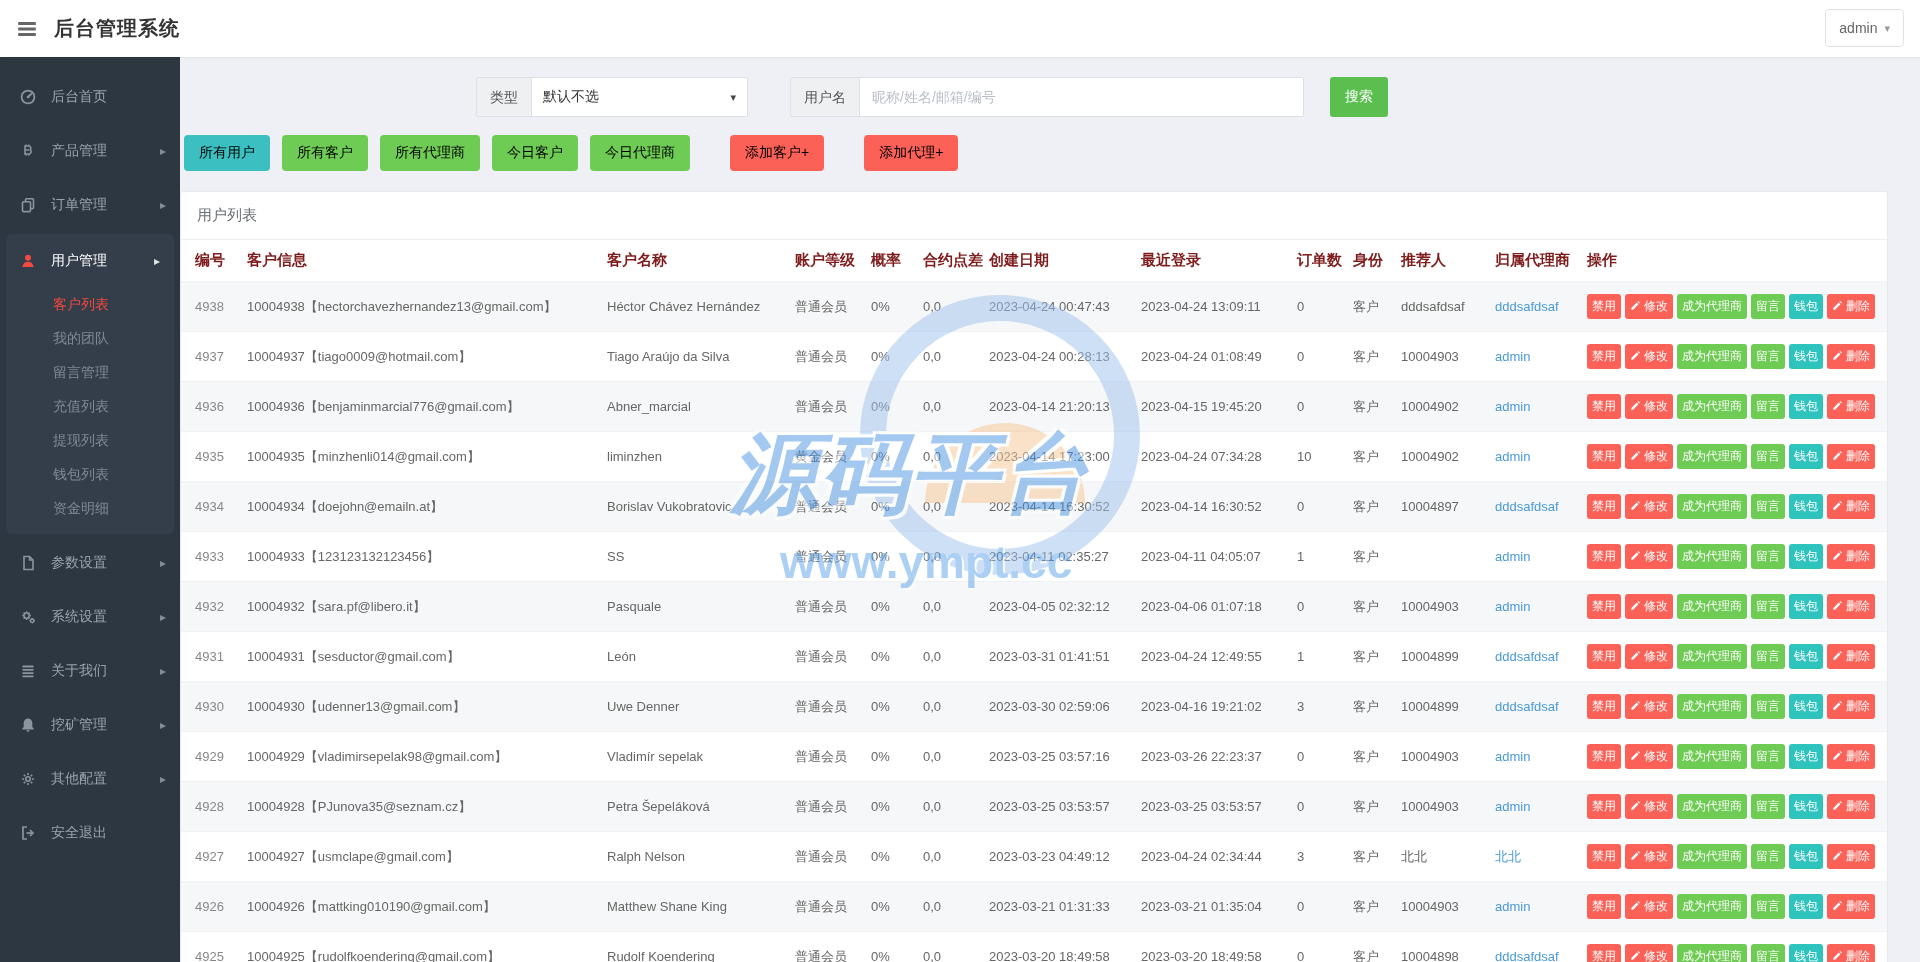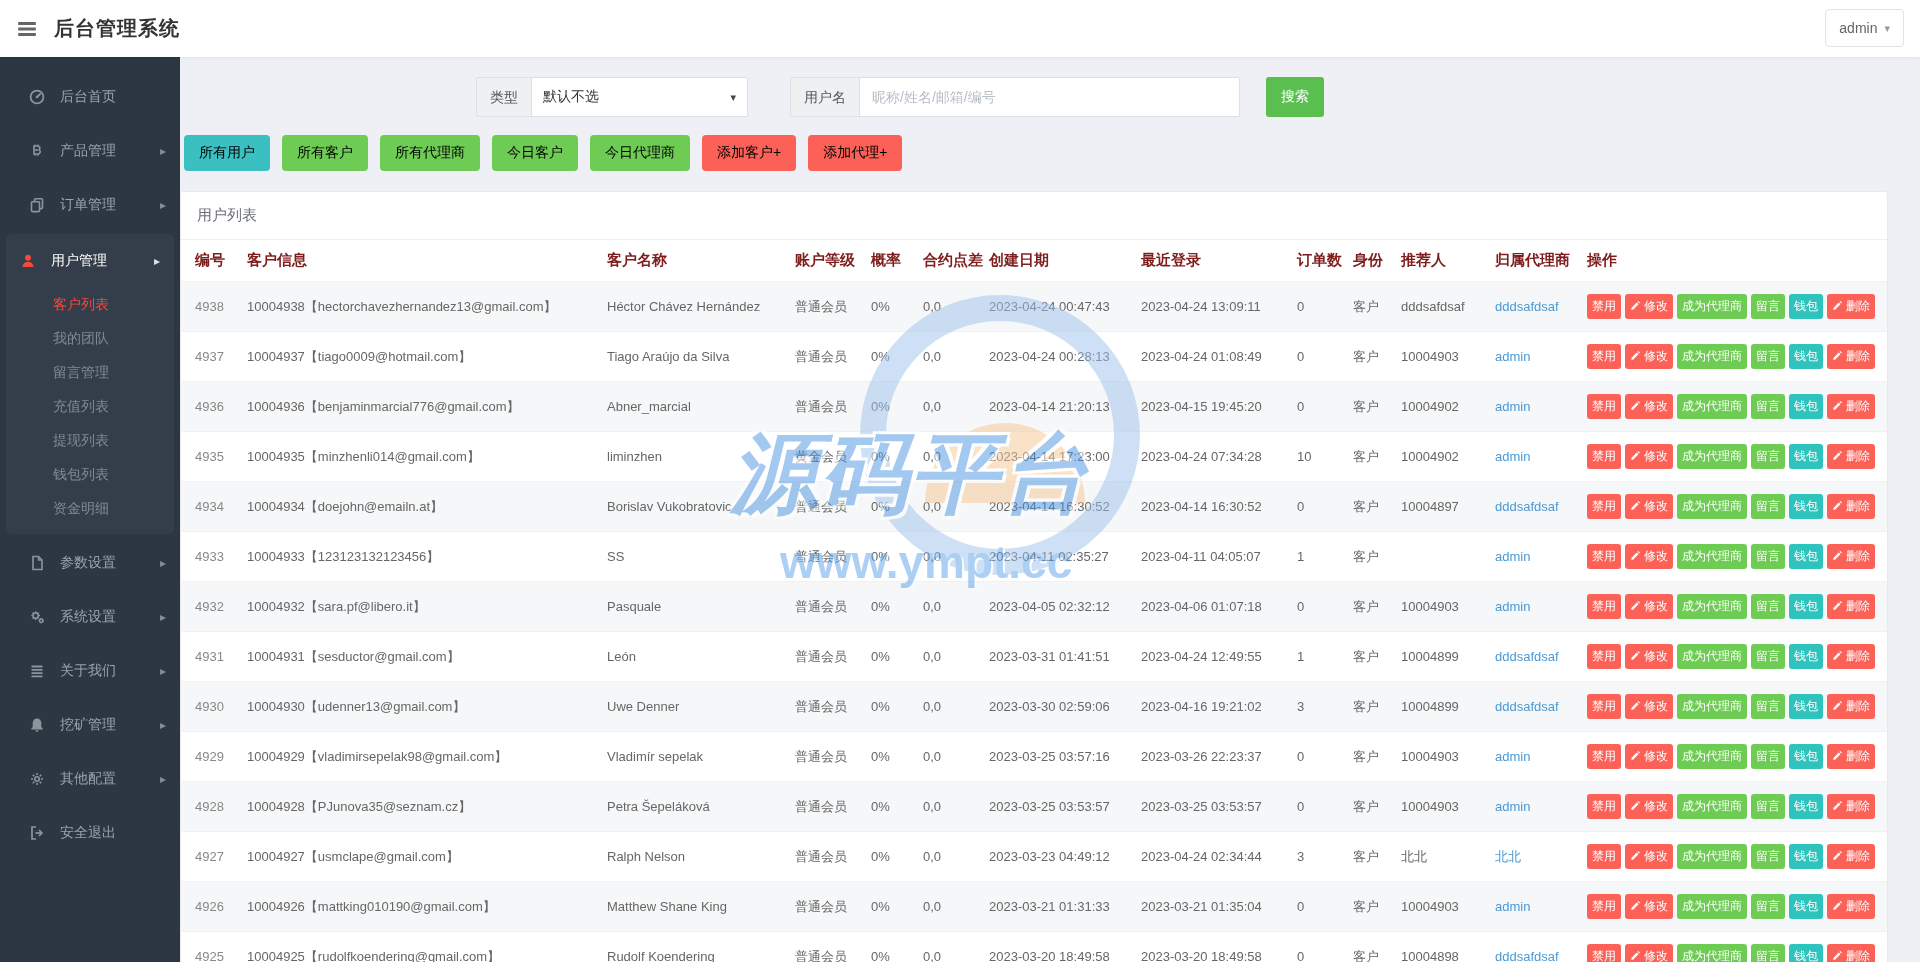--- a/index.html
+++ b/index.html
@@ -14,50 +14,50 @@
     box-shadow:0 1px 2px rgba(0,0,0,.06); }
   .hamburger { margin-left:16px; cursor:pointer; display:flex; }
   .app-title { margin-left:16px; font-size:20px; font-weight:700; color:#333; letter-spacing:1px; }
   .admin-box { position:absolute; right:16px; top:9px; height:38px; padding:0 13px;
     border:1px solid #e2e2e2; border-radius:4px; background:#fff; display:flex;
     align-items:center; gap:7px; font-size:14px; color:#666; cursor:pointer; }
   .admin-box .caret { font-size:11px; color:#999; }
   
   .sidebar { position:absolute; top:57px; left:0; bottom:0; width:180px;
     background:#2c3742; padding-top:13px; z-index:10; }
-  .side-item { height:54px; display:flex; align-items:center; padding:0 14px 0 29px;
+  .side-item { height:54px; display:flex; align-items:center; padding:0 14px 0 20px;
     color:#99a3ac; font-size:14px; cursor:pointer; }
   .side-item .icon { width:18px; height:16px; margin-right:13px; display:flex; align-items:center; color:#8b959e; }
   .side-item .arrow { margin-left:auto; font-size:12px; color:#848e98; }
   .submenu-panel { background:#333e4a; border-radius:6px; margin:2px 6px; padding-bottom:8px; }
   .submenu-panel .side-item { padding-left:14px; color:#fff; }
   .submenu-panel .side-item .icon { color:#f4493e; }
   .submenu-panel .side-item .arrow { color:#dfe3e6; }
   .sub-item { height:34px; display:flex; align-items:center; padding-left:47px;
     color:#808a94; font-size:14px; cursor:pointer; }
   .sub-item.active { color:#f4493e; }
   
   .content { position:absolute; left:168px; top:57px; width:1740px; bottom:0; }
   .filterbar { margin:20px 0 0 308px; display:flex; align-items:center; }
   .addon { background:#eef0f2; border:1px solid #dcdfe6; padding:0 13px; height:40px;
     line-height:38px; font-size:14px; color:#555; border-radius:2px 0 0 2px; }
   .type-select { width:216px; height:40px; border:1px solid #dcdfe6; border-left:none;
     background:#fff; display:flex; align-items:center; justify-content:space-between;
     padding:0 11px; font-size:14px; color:#333; cursor:pointer; border-radius:0 2px 2px 0;gap:16px; }
   .type-select .caret { font-size:11px; color:#444; }
   .group2 { margin-left:42px; display:flex; }
-  .text-input { width:380px; height:40px; border:1px solid #dcdfe6; border-left:none;
+  .text-input { width:444px; height:40px; border:1px solid #dcdfe6; border-left:none;
     padding:0 12px; font-size:14px; color:#333; outline:none; border-radius:0 2px 2px 0; }
   .text-input::placeholder { color:#b9bec7; }
   .search-btn { margin-left:26px; height:40px; padding:0 15px; background:#5abf4f;
     color:#fff; border:none; border-radius:3px; font-size:14px; cursor:pointer; }
   .toolbar { margin:18px 0 0 16px; display:flex; gap:12px; }
   .tb-btn { height:36px; padding:0 15px; border:none; border-radius:4px; color:#000000;
     font-size:14px; cursor:pointer; }
-  .tb-teal { background:#3bbfc0; } .tb-green { background:#6ecc54; } .tb-red { background:#fb6157; }
+  .tb-teal { background:#3bbfc0; } .tb-green { background:#6ecc54; } .tb-red { background:#fb6157;margin-left:28px; }
   
   .card { margin:20px 20px 0 12px; background:#fff; border:1px solid #e7e9ec; border-radius:3px; }
   .card-header { padding:14px 16px; font-size:15px; color:#6a6f76; border-bottom:1px solid #edeff2; }
   table { width:100%; border-collapse:collapse; table-layout:fixed; }
   th { text-align:left; padding:11px 4px; font-size:15px; color:#7f1d1d; font-weight:700; white-space:nowrap; }
   th:first-child, td:first-child { padding-left:14px; }
   td { padding:12px 4px; font-size:13px; color:#666; border-top:1px solid #f0f1f3;
     white-space:nowrap; overflow:hidden; }
   tbody tr:nth-child(odd) { background:#f6f7f8; }
   td.cell-id { color:#888; }

